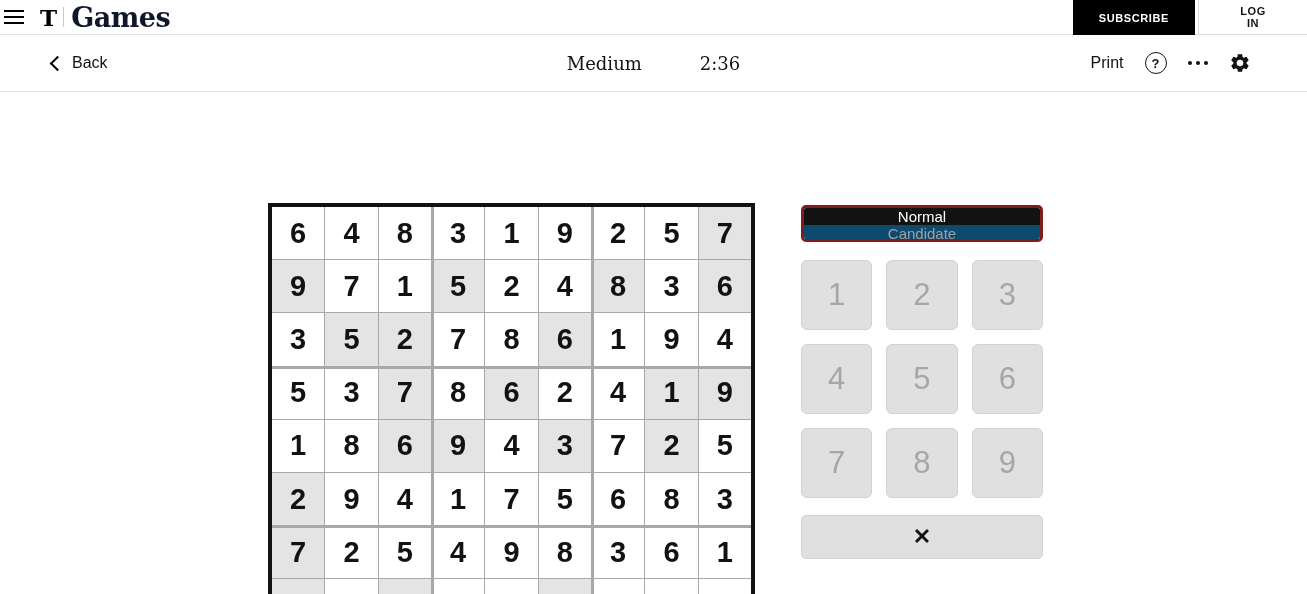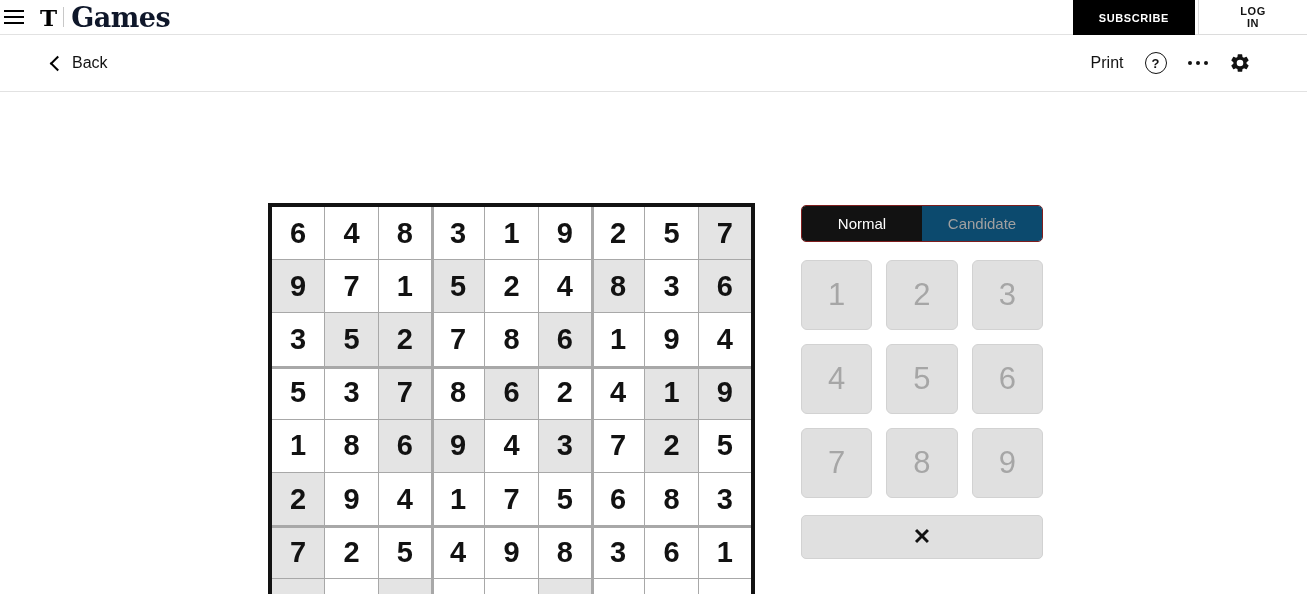--- a/index.html
+++ b/index.html
@@ -174,25 +174,26 @@
   .cell.bt.bl { box-shadow: inset 0 2px 0 0 #a8a8a8, inset 2px 0 0 0 #a8a8a8; }
 
   
   .controls {
     position: absolute;
     left: 801px; top: 113px;
     width: 242px;
   }
   .mode-toggle {
     display: flex;
-    border: 1px solid #7f1d1d;
+    border: 3px solid #7f1d1d;
     border-radius: 5px;
     overflow: hidden;
     height: 37px;
     margin-bottom: 18px;
+    flex-direction: column;
   }
   .mode-btn {
     flex: 1;
     display: flex; align-items: center; justify-content: center;
     font-family: "Liberation Sans", sans-serif;
     font-size: 15px;
     cursor: pointer;
     background: #0c4a6e;
     color: #a0a0a0;
     border: none;
@@ -267,20 +268,24 @@
     <button class="btn-login">LOG IN</button>
   </div>
 </div>
 
 <div class="toolbar">
   <div class="back-link">
     <span class="chev-left"></span>
     <span class="back-text">Back</span>
   </div>
 
+  <div class="toolbar-center">
+    <span class="difficulty">Medium</span>
+    <span class="timer">2:36</span>
+  </div>
 
   <div class="toolbar-right">
     <span class="print-link">Print</span>
     <span class="icon-btn">
       <span class="help-circle">?</span>
     </span>
     <span class="icon-btn">
       <span class="ellipsis">
         <i></i>
         <i></i>

